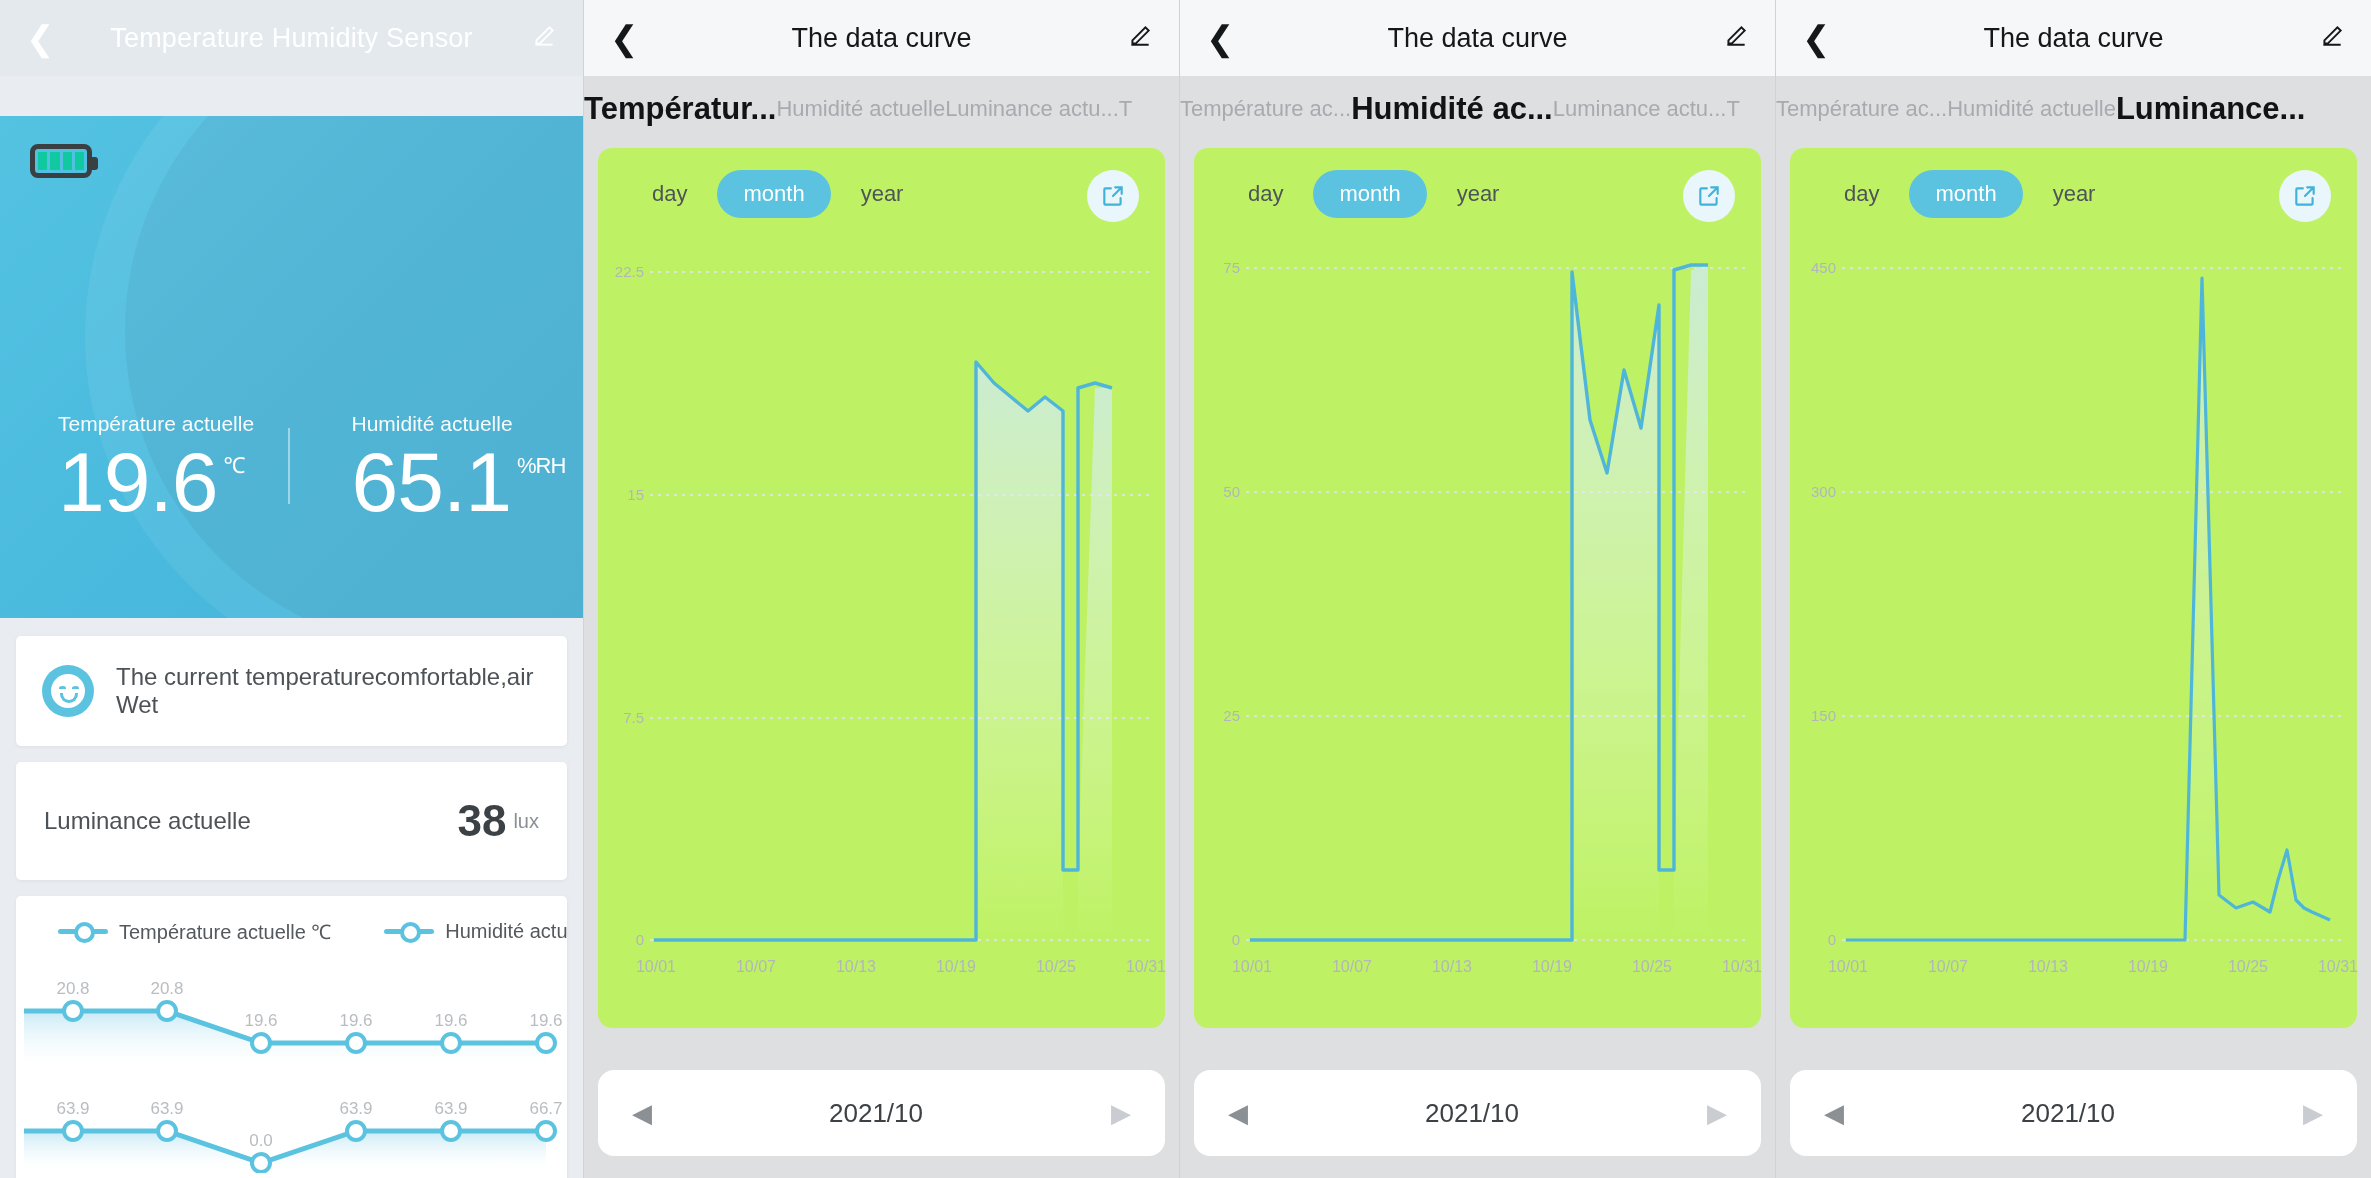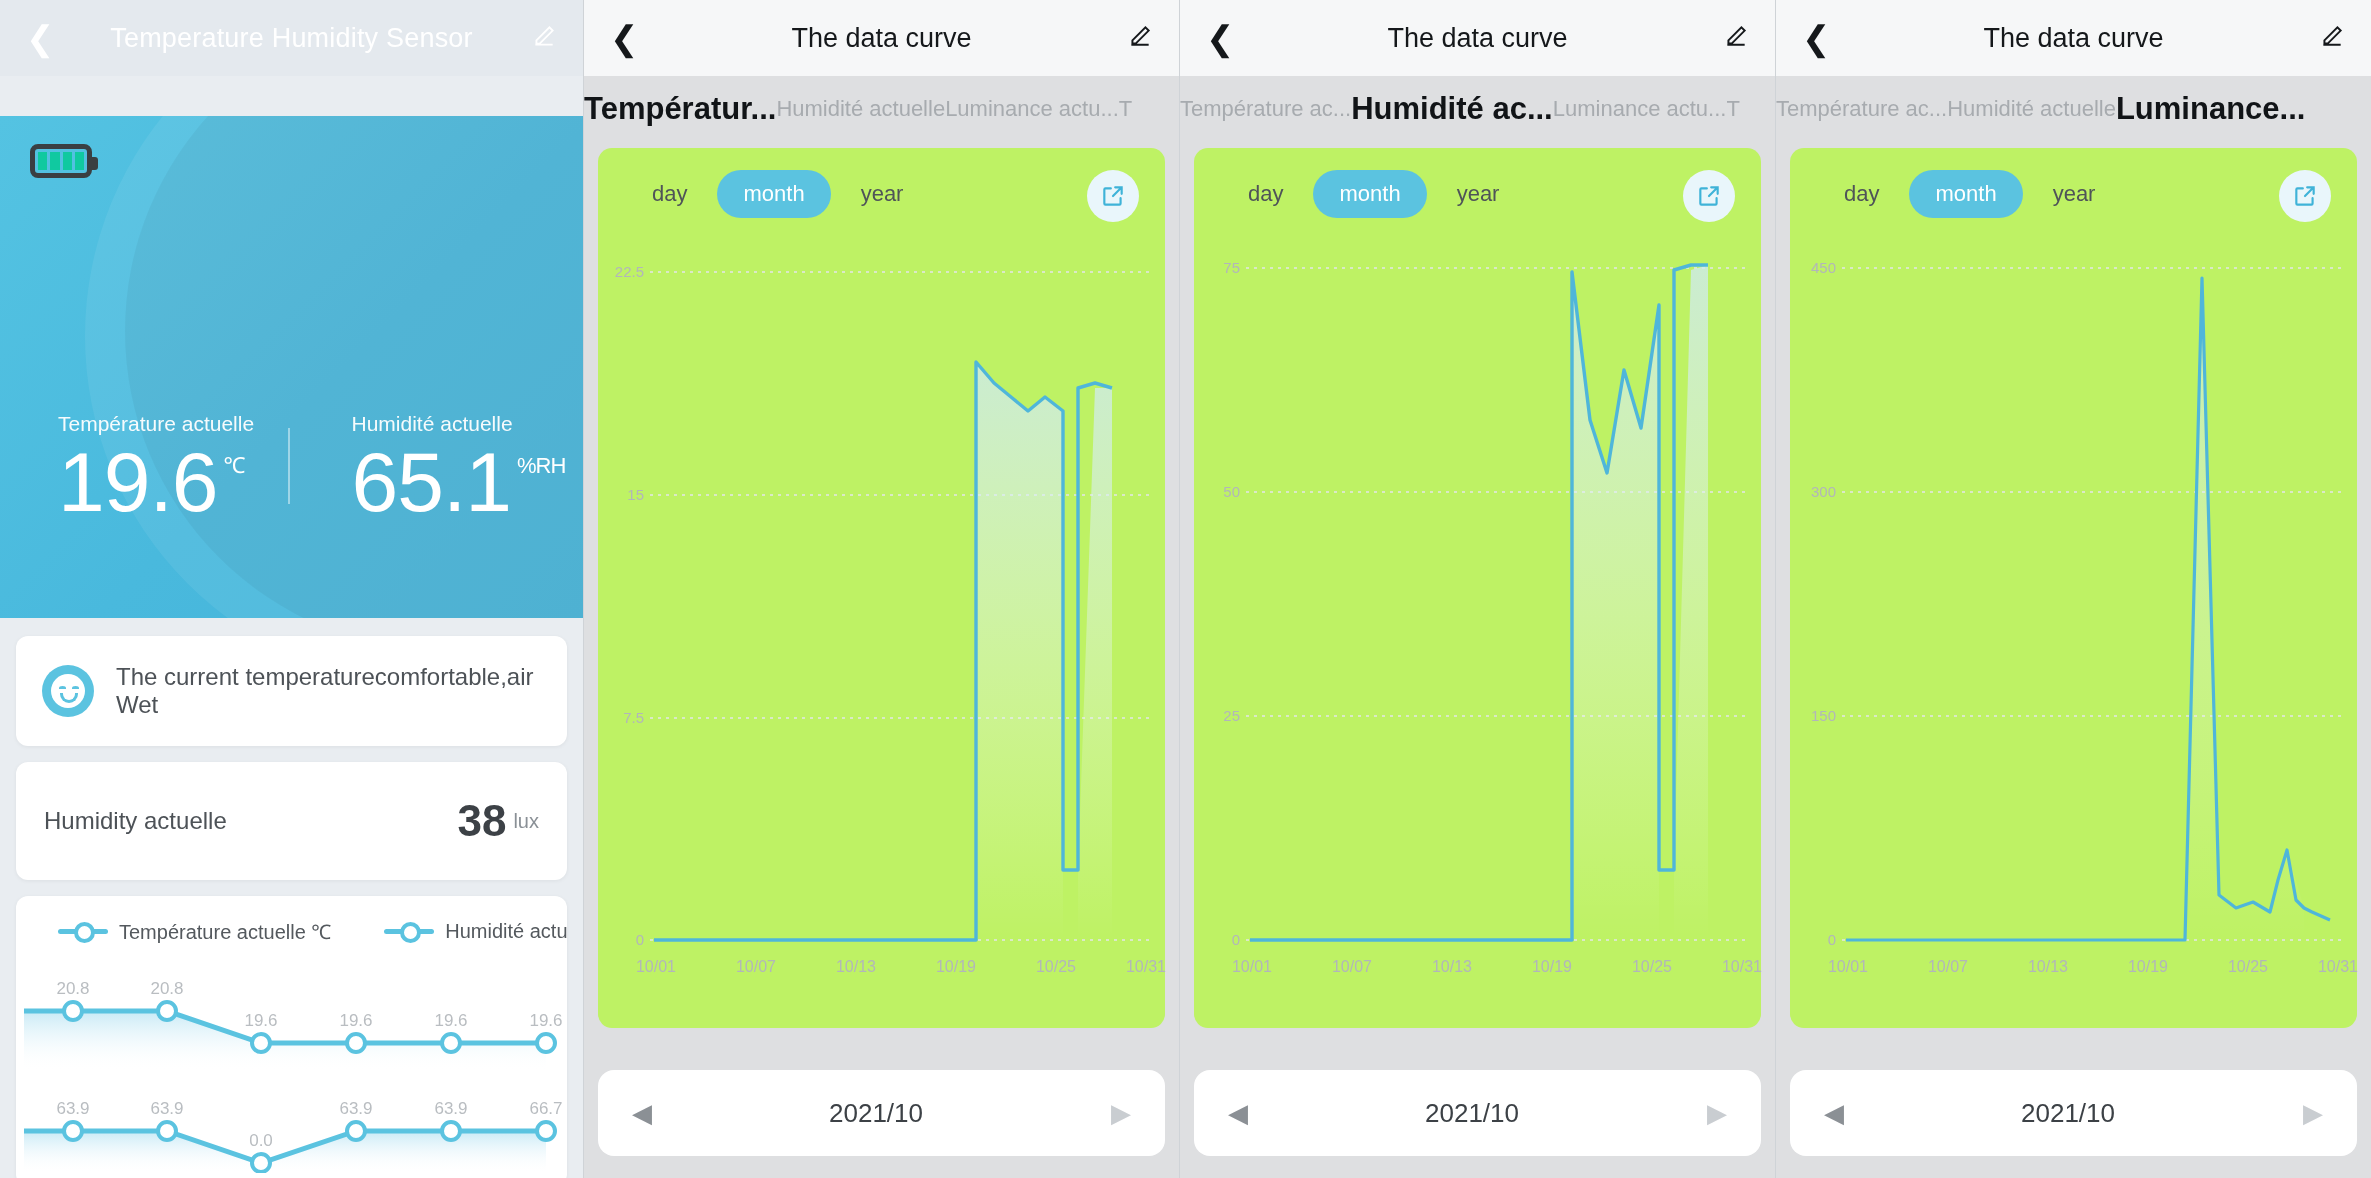--- a/index.html
+++ b/index.html
@@ -65,21 +65,21 @@
   .reading.second { padding-left: 62px; }
   .reading .rlabel { font-size: 21px; font-weight: 400; opacity: .95; margin-bottom: 4px; }
   .reading .rvalue { font-size: 84px; font-weight: 300; line-height: 1; letter-spacing: -1px; }
   .reading .runit { font-size: 22px; font-weight: 400; vertical-align: 38px; margin-left: 6px; }
   .vdiv {
     position: absolute; left: 288px; bottom: 20px;
     width: 2px; height: 76px; background: rgba(255,255,255,0.45); z-index: 4;
   }
 
   .card {
-    background: #ffffff; border-radius: 12px;
+    background: #ffffff; border-radius: 5px;
     margin: 0 16px 16px 16px;
     box-shadow: 0 1px 4px rgba(0,0,0,0.06);
   }
   .card.comfort {
     margin-top: 18px; height: 110px;
     display: flex; align-items: center; padding: 0 26px; gap: 22px;
   }
   .smiley {
     width: 52px; height: 52px; border-radius: 50%;
     background: #5bc3e0; flex: none; position: relative;
@@ -219,21 +219,21 @@
     <div class="smiley">
       <div class="face"></div>
       <div class="eye l"></div>
       <div class="eye r"></div>
       <div class="mouth"></div>
     </div>
     <div class="comfort-text">The current temperaturecomfortable,air Wet</div>
   </div>
 
   <div class="card lux">
-    <span class="lux-label">Humidity actuelle</span>
+    <span class="lux-label">Luminance actuelle</span>
     <span class="lux-val">38</span>
     <span class="lux-unit">lux</span>
   </div>
 
   <div class="card mini">
     <div class="legend">
       <div class="legend-item">
         <span class="legend-mark"></span>
         <span class="legend-label">Température actuelle ℃</span>
       </div>

